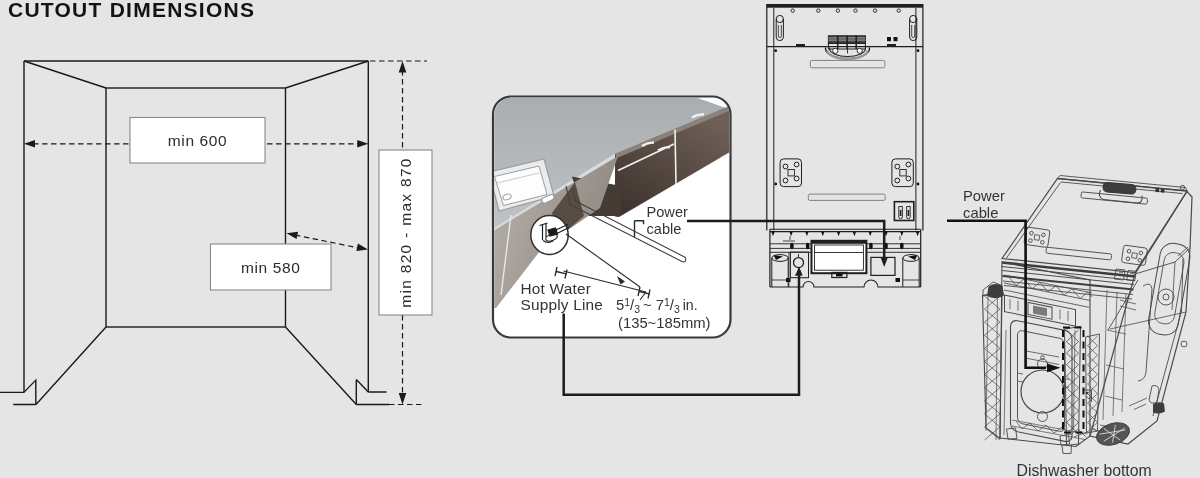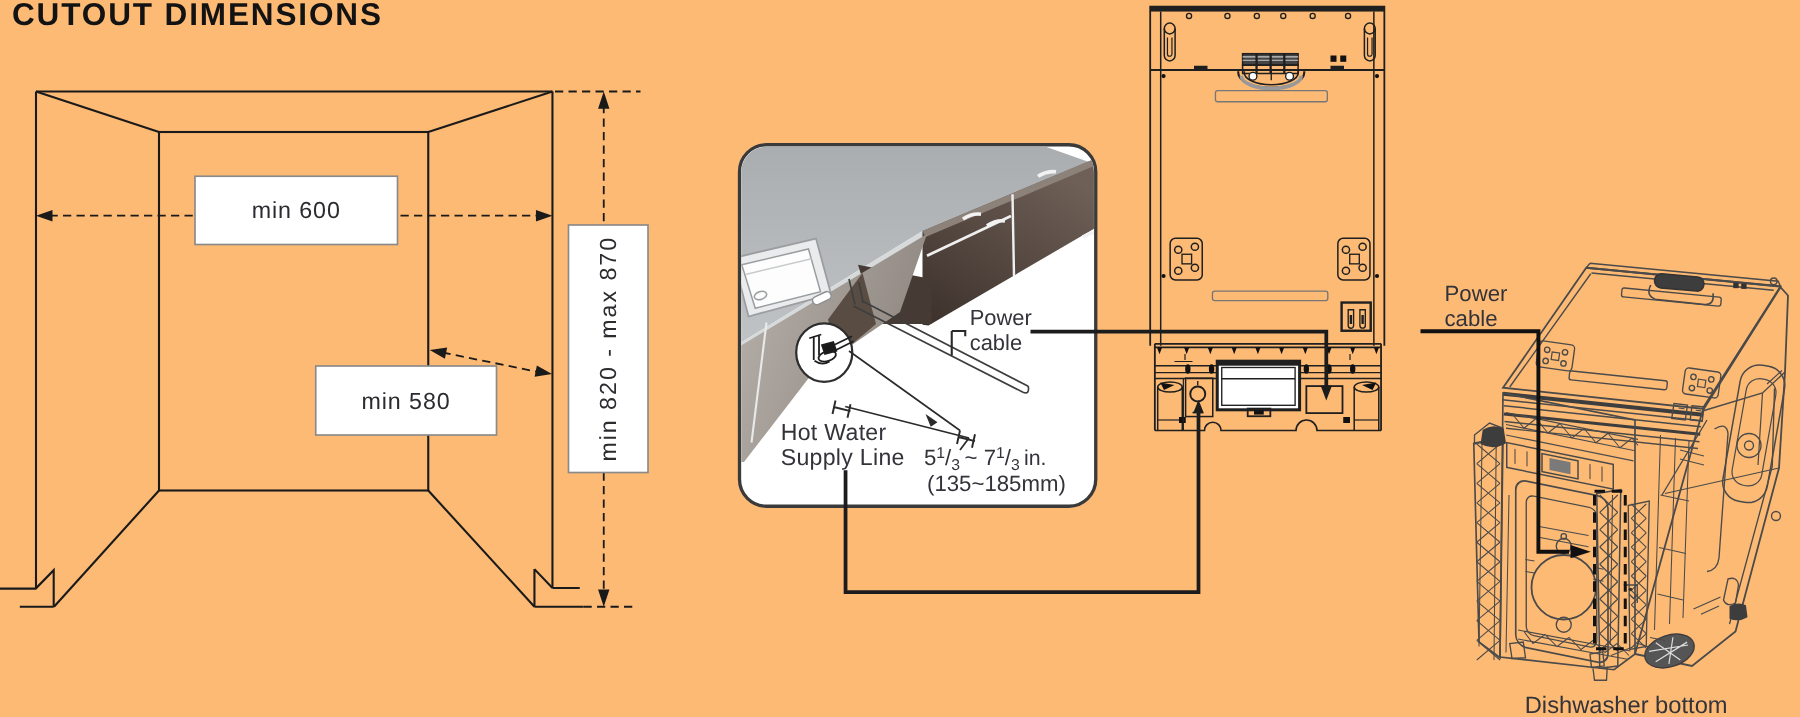--- a/index.html
+++ b/index.html
@@ -1,16 +1,16 @@
 <!DOCTYPE html>
 <html><head>
 <meta charset="utf-8">
 <style>
 html,body{margin:0;padding:0;background:#fff;}
-#page{position:relative;width:1200px;height:478px;background:#fdba74;overflow:hidden;font-family:"Liberation Sans",sans-serif;}
+#page{position:relative;width:1200px;height:478px;background:#e5e5e5;overflow:hidden;font-family:"Liberation Sans",sans-serif;}
 svg{position:absolute;left:0;top:0;}
 .lbl{fill:#33333a;font-family:"Liberation Sans",sans-serif;}
 </style>
 </head>
 <body>
 <div id="page">
 <svg width="1200" height="478" viewBox="0 0 1200 478">
 
 <text x="8" y="16.5" font-size="21" font-weight="bold" fill="#131313" letter-spacing="1.25" font-family="Liberation Sans,sans-serif">CUTOUT DIMENSIONS</text>
 <g id="cutout" stroke="#1a1a1a" stroke-width="1.4" fill="none">

